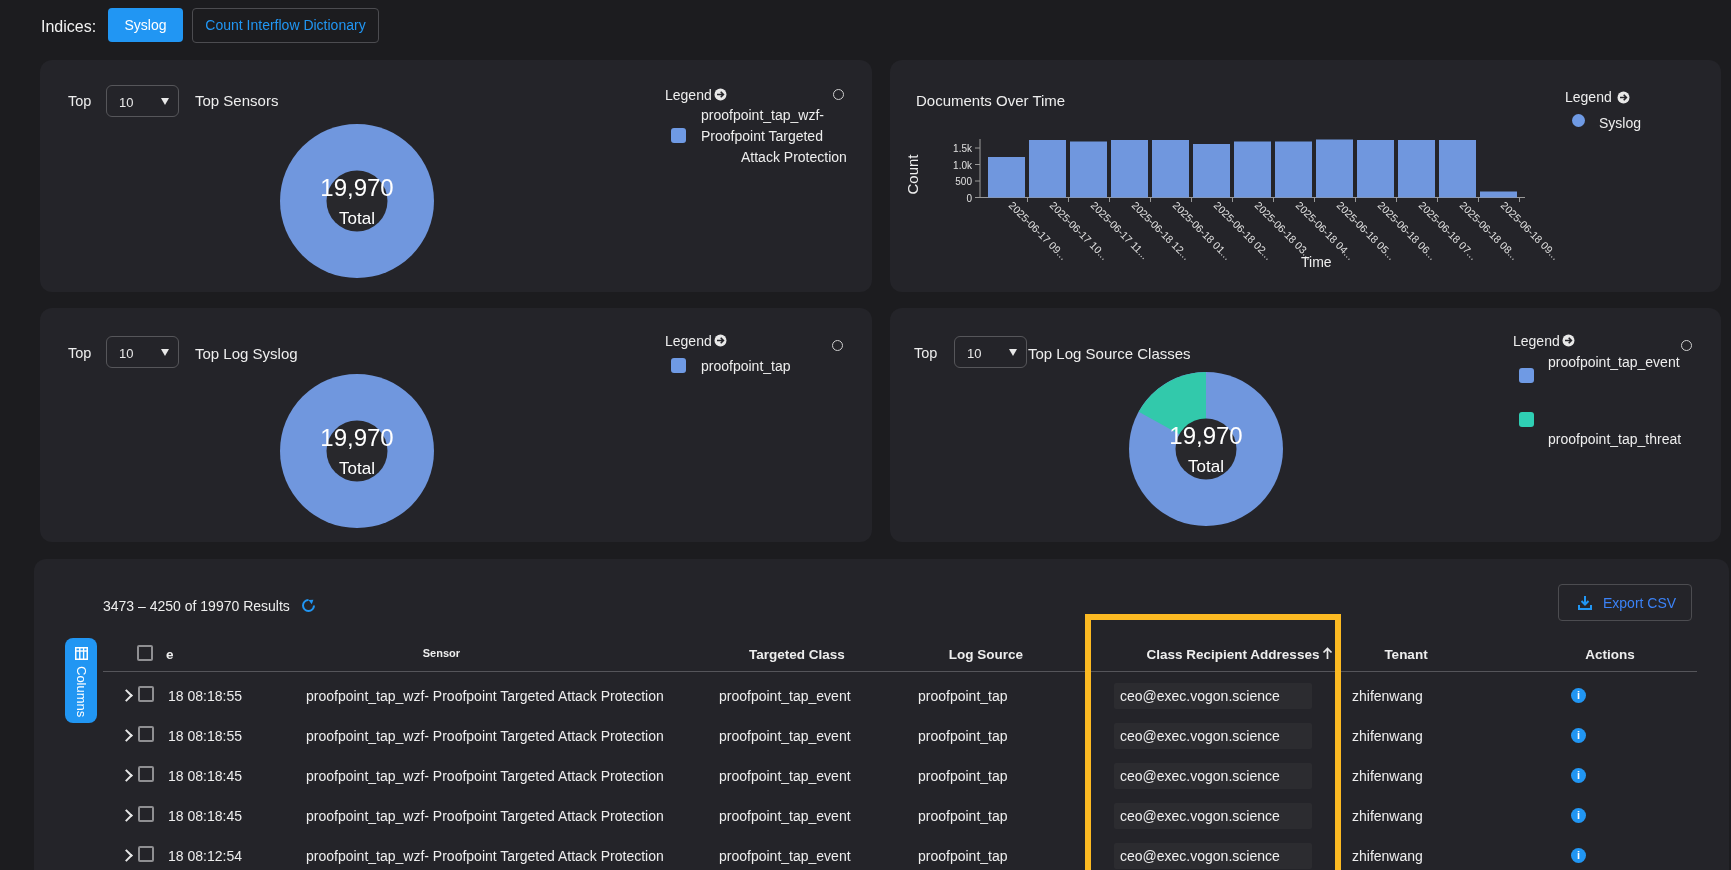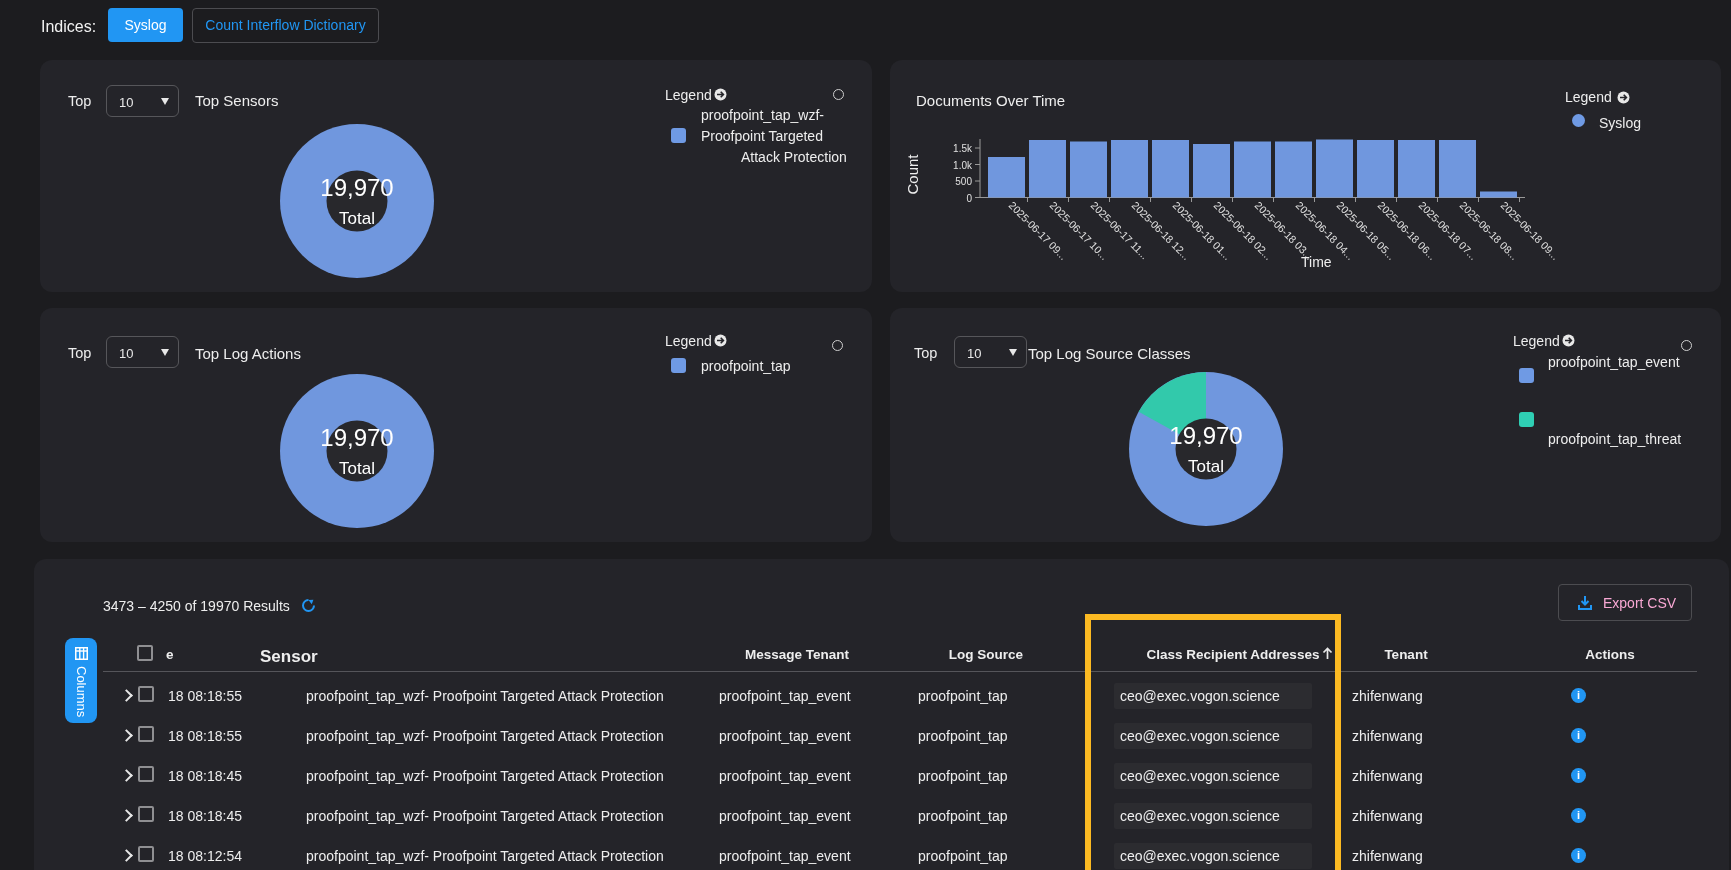--- a/index.html
+++ b/index.html
@@ -112,21 +112,21 @@
   <div class="txt" style="left:2px; top:106px; font-size:15px; transform:rotate(-90deg); transform-origin:center;">Count</div>
   <div class="txt" style="left:411px; top:194px; font-size:14px;">Time</div>
 </div>
 
 <div class="panel" style="left:40px; top:308px; width:832px; height:234px;">
   <div class="txt" style="left:28px; top:37px; font-size:14.5px;">Top</div>
   <div class="sel" style="left:66px; top:28px;">
       <span>10</span>
       <div class="tri"></div>
     </div>
-  <div class="txt" style="left:155px; top:37px; font-size:15px;">Top Log Actions</div>
+  <div class="txt" style="left:155px; top:37px; font-size:15px;">Top Log Syslog</div>
   <div class="txt" style="left:625px; top:25px; font-size:14px;">Legend</div>
   <svg class="abs" style="left:674px; top:26px;" width="13" height="13" viewBox="0 0 13 13">
       <circle cx="6.5" cy="6.5" r="6" fill="#e8e8e8"></circle>
       <path d="M3 6.5h6M6.7 3.8l2.7 2.7-2.7 2.7" stroke="#242429" stroke-width="1.6" fill="none"></path>
     </svg>
   <div class="ring" style="left:792px; top:32px;"></div>
   <div class="legend-sq" style="left:631px; top:50px; background:#6f9ae4;"></div>
   <div class="txt" style="left:661px; top:50px; font-size:14px;">proofpoint_tap</div>
   <svg class="abs" style="left:240px; top:66px;" width="154" height="154" viewBox="0 0 154 154">
     <circle cx="77" cy="77" r="77" fill="#7097de"></circle>
@@ -166,39 +166,39 @@
   <div class="txt" style="left:69px; top:39px; font-size:14px;">3473 – 4250 of 19970 Results</div>
   <svg class="abs" style="left:267px; top:39px;" width="15" height="15" viewBox="0 0 15 15">
       <path d="M13 7.5 A5.5 5.5 0 1 1 7.5 2" stroke="#2196f3" stroke-width="2" fill="none"></path>
       <path d="M7.5 2 L12 0 L12 5 Z" fill="#2196f3" transform="rotate(20 7.5 2)"></path>
     </svg>
   <div class="abs" style="left:1524px; top:25px; width:134px; height:37px; border:1px solid #4c4c50; border-radius:4px;">
     <svg class="abs" style="left:18px; top:10px;" width="16" height="16" viewBox="0 0 16 16">
         <path d="M8 1v8M4.5 6 L8 9.5 L11.5 6" stroke="#2196f3" stroke-width="2" fill="none"></path>
         <path d="M2 10v4h12v-4" stroke="#2196f3" stroke-width="2" fill="none"></path>
       </svg>
-    <div class="txt" style="left:44px; top:10px; font-size:14px; color:#f9a8d4;">Export CSV</div>
+    <div class="txt" style="left:44px; top:10px; font-size:14px; color:#3b82f6;">Export CSV</div>
   </div>
 </div>
 
 <div class="abs" style="left:65px; top:638px; width:32px; height:85px; background:#2196f3; border-radius:8px;">
   <svg class="abs" style="left:10px; top:9px;" width="13" height="13" viewBox="0 0 13 13">
       <rect x="0.75" y="0.75" width="11.5" height="11.5" fill="none" stroke="#fff" stroke-width="1.5"></rect>
       <line x1="4.8" y1="1" x2="4.8" y2="12" stroke="#fff" stroke-width="1.4"></line>
       <line x1="8.6" y1="1" x2="8.6" y2="12" stroke="#fff" stroke-width="1.4"></line>
       <line x1="1" y1="4" x2="12" y2="4" stroke="#fff" stroke-width="1.4"></line>
     </svg>
   <div class="txt" style="left:9px; top:28px; font-size:13px; color:#fff; writing-mode:vertical-rl;">Columns</div>
 </div>
 
 <div id="tablearea">
     <div class="chk" style="left:137px; top:645px;"></div>
     <div class="txt b" style="left:166px; top:647px; font-size:13.5px;">e</div>
-    <div class="txt b" style="left:260px; top:647px; width:200px; text-align:left; font-size:17px;">Sensor</div>
-    <div class="txt b" style="left:697px; top:647px; width:200px; text-align:center; font-size:13.5px;">Message Tenant</div>
+    <div class="txt b" style="left:260px; top:647px; width:200px; text-align:right; font-size:11px;">Sensor</div>
+    <div class="txt b" style="left:697px; top:647px; width:200px; text-align:center; font-size:13.5px;">Targeted Class</div>
     <div class="txt b" style="left:886px; top:647px; width:200px; text-align:center; font-size:13.5px;">Log Source</div>
     <div class="txt b" style="left:1133px; top:647px; width:200px; text-align:center; font-size:13.5px;">Class Recipient Addresses</div>
     <svg class="abs" style="left:1321px; top:647px;" width="13" height="13" viewBox="0 0 13 13">
       <path d="M6.5 12 V1.5 M2.5 5.5 L6.5 1.5 L10.5 5.5" stroke="#e8e8e8" stroke-width="1.7" fill="none"></path>
     </svg>
     <div class="txt b" style="left:1306px; top:647px; width:200px; text-align:center; font-size:13.5px;">Tenant</div>
     <div class="txt b" style="left:1510px; top:647px; width:200px; text-align:center; font-size:13.5px;">Actions</div>
     <div class="abs" style="left:103px; top:671px; width:1594px; height:1px; background:#55555a;"></div>
     <div class="chev" style="left:122px; top:691px;"></div>
     <div class="chk" style="left:138px; top:686px;"></div>

